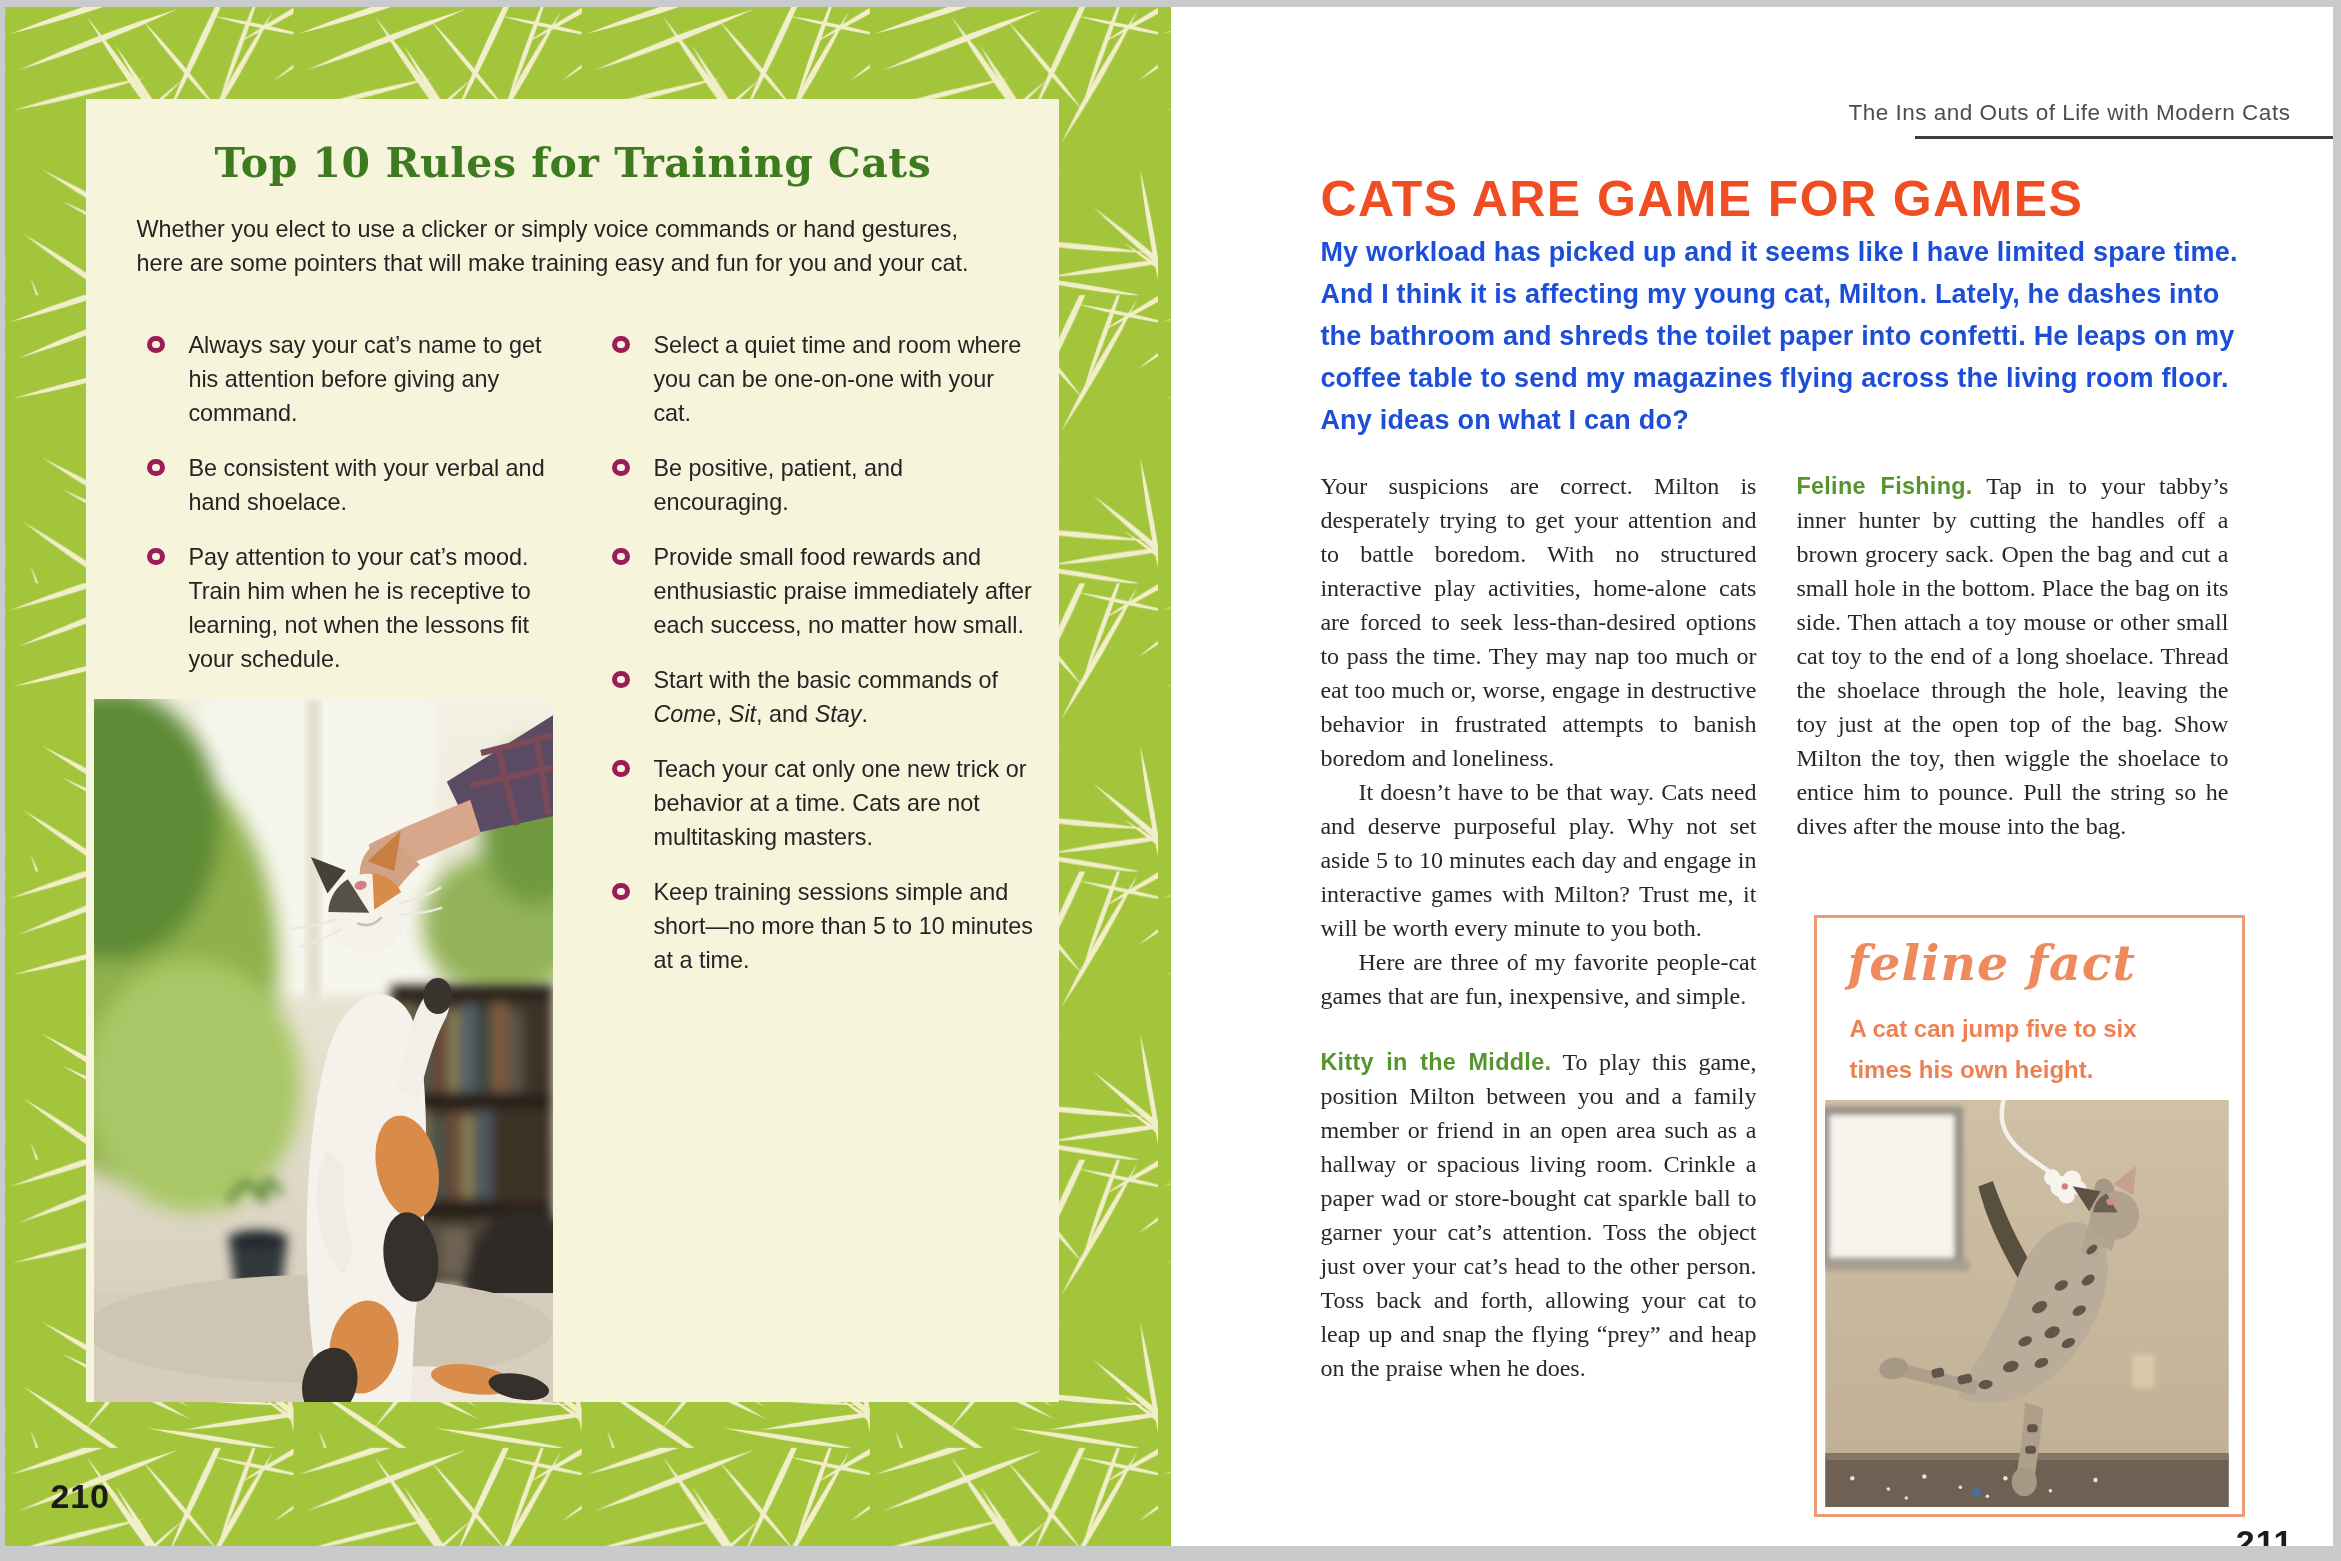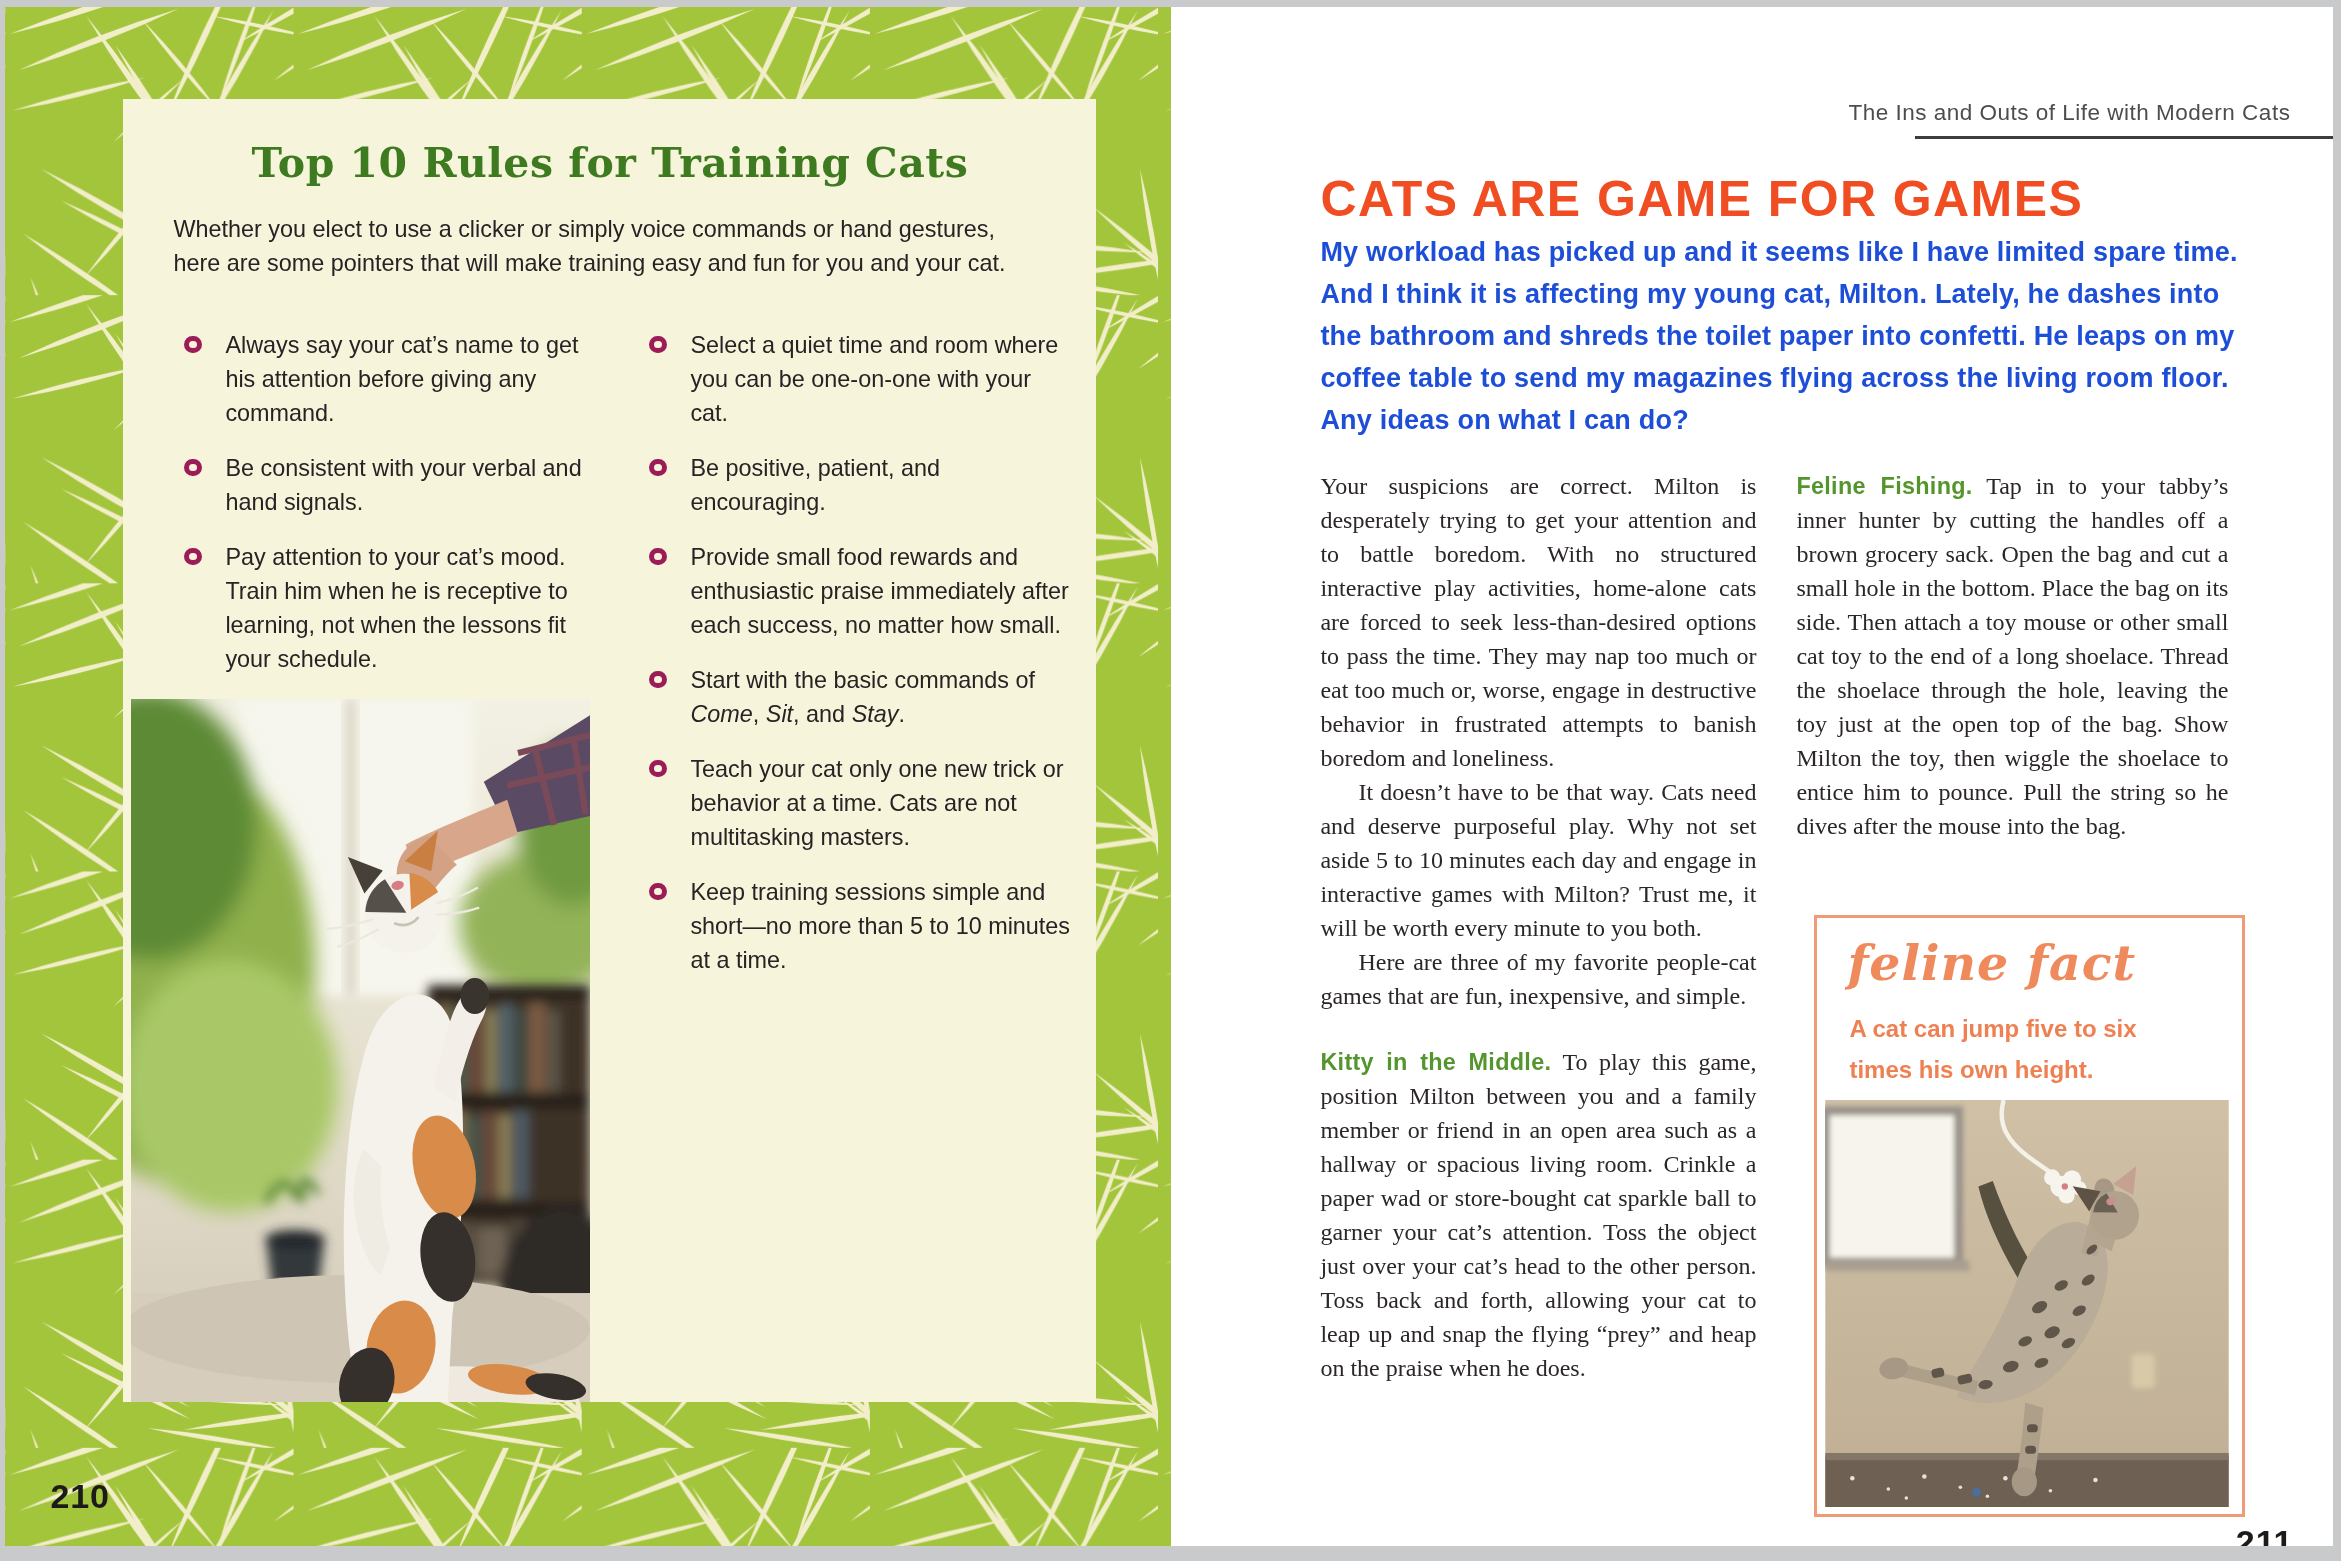--- a/index.html
+++ b/index.html
@@ -7,21 +7,21 @@
     width:2342px;height:1561px;position:relative;
     background:#c9cacb;
     font-family:"Liberation Sans",sans-serif;
     -webkit-font-smoothing:antialiased;
   }
   .spread{position:absolute;left:5.4px;top:7.2px;width:2328px;height:1539px;background:#ffffff;overflow:hidden;}
 
   
   .left-page{position:absolute;left:0;top:0;width:1166px;height:1539px;background:#a3c53c;overflow:hidden;}
   .left-page > svg.pattern{position:absolute;left:0;top:0;}
-  .panel{position:absolute;left:81px;top:92px;width:973px;height:1303px;background:#f7f4dc;margin-left:37px;}
+  .panel{position:absolute;left:81px;top:92px;width:973px;height:1303px;background:#f7f4dc;}
   .panel-title{
     position:absolute;left:0;top:40px;width:100%;text-align:center;
     font-family:"DejaVu Serif",serif;font-weight:bold;
     font-size:41px;color:#3e7a1f;letter-spacing:0.5px;
   }
   .panel-intro{
     position:absolute;left:50px;top:113px;width:865px;
     font-size:23.4px;line-height:34px;color:#272324;
   }
   .bullets{position:absolute;top:229px;list-style:none;margin:0;padding:0;}
@@ -106,21 +106,21 @@
       </defs>
       <rect width="1294" height="1709" fill="url(#needles)"></rect>
     </svg>
 
     <div class="panel">
       <div class="panel-title">Top 10 Rules for Training Cats</div>
       <div class="panel-intro">Whether you elect to use a clicker or simply voice commands or hand gestures, here are some pointers that will make training easy and fun for you and your cat.</div>
 
       <ul class="bullets colA">
         <li><span class="dot"></span><span class="btext">Always say your cat’s name to get his attention before giving any command.</span></li>
-        <li><span class="dot"></span><span class="btext">Be consistent with your verbal and hand signals.</span></li>
+        <li><span class="dot"></span><span class="btext">Be consistent with your verbal and hand shoelace.</span></li>
         <li><span class="dot"></span><span class="btext">Pay attention to your cat’s mood. Train him when he is receptive to learning, not when the lessons fit your schedule.</span></li>
       </ul>
 
       <ul class="bullets colB">
         <li><span class="dot"></span><span class="btext">Select a quiet time and room where you can be one-on-one with your cat.</span></li>
         <li><span class="dot"></span><span class="btext">Be positive, patient, and encouraging.</span></li>
         <li><span class="dot"></span><span class="btext">Provide small food rewards and enthusiastic praise immediately after each success, no matter how small.</span></li>
         <li><span class="dot"></span><span class="btext"><span>Start with the basic commands of </span><i>Come</i><span>, </span><i>Sit</i><span>, and </span><i>Stay</i><span>.</span></span></li>
         <li><span class="dot"></span><span class="btext">Teach your cat only one new trick or behavior at a time. Cats are not multitasking masters.</span></li>
         <li><span class="dot"></span><span class="btext">Keep training sessions simple and short—no more than 5 to 10 minutes at a time.</span></li>

